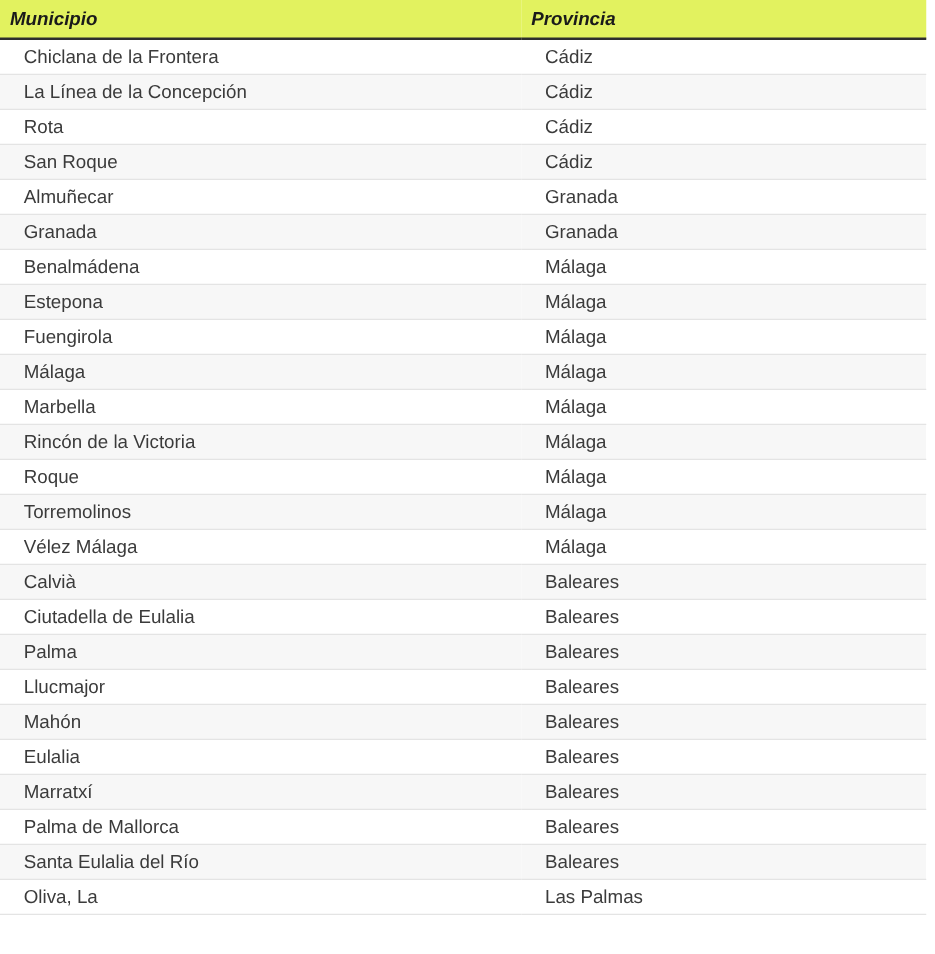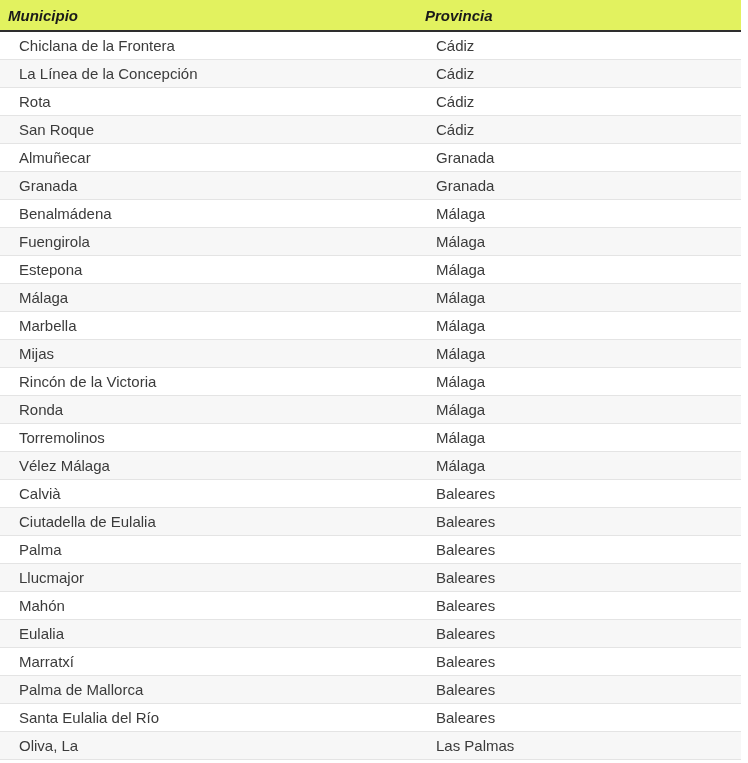--- a/index.html
+++ b/index.html
@@ -100,45 +100,41 @@
         </tr>
         <tr>
           <td>Granada</td>
           <td>Granada</td>
         </tr>
         <tr>
           <td>Benalmádena</td>
           <td>Málaga</td>
         </tr>
         <tr>
-          <td>Fuengirola</td>
+          <td>Estepona</td>
           <td>Málaga</td>
         </tr>
         <tr>
-          <td>Estepona</td>
+          <td>Fuengirola</td>
           <td>Málaga</td>
         </tr>
         <tr>
           <td>Málaga</td>
           <td>Málaga</td>
         </tr>
         <tr>
           <td>Marbella</td>
           <td>Málaga</td>
         </tr>
         <tr>
-          <td>Mijas</td>
-          <td>Málaga</td>
-        </tr>
-        <tr>
           <td>Rincón de la Victoria</td>
           <td>Málaga</td>
         </tr>
         <tr>
-          <td>Ronda</td>
+          <td>Roque</td>
           <td>Málaga</td>
         </tr>
         <tr>
           <td>Torremolinos</td>
           <td>Málaga</td>
         </tr>
         <tr>
           <td>Vélez Málaga</td>
           <td>Málaga</td>
         </tr>

